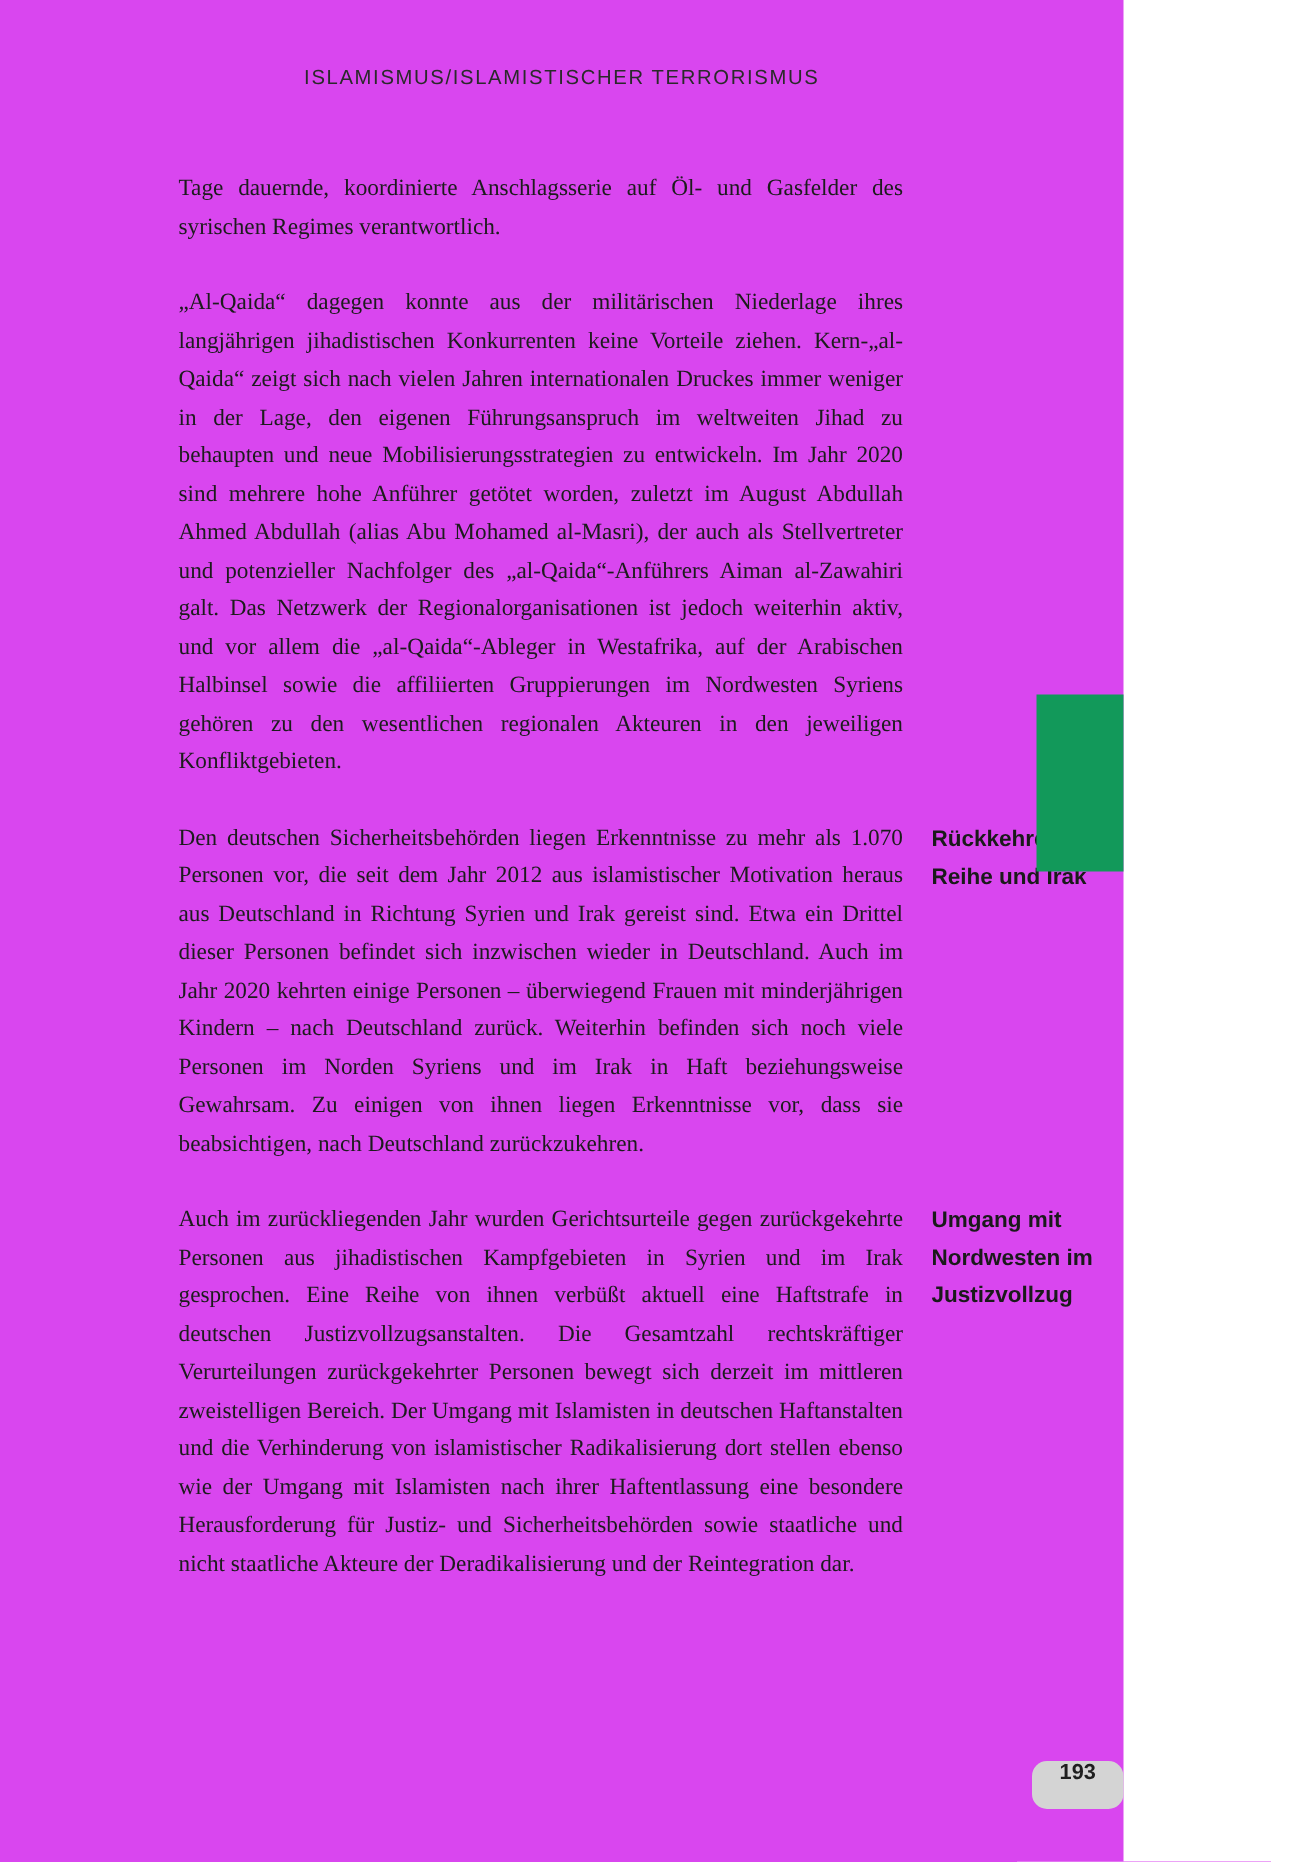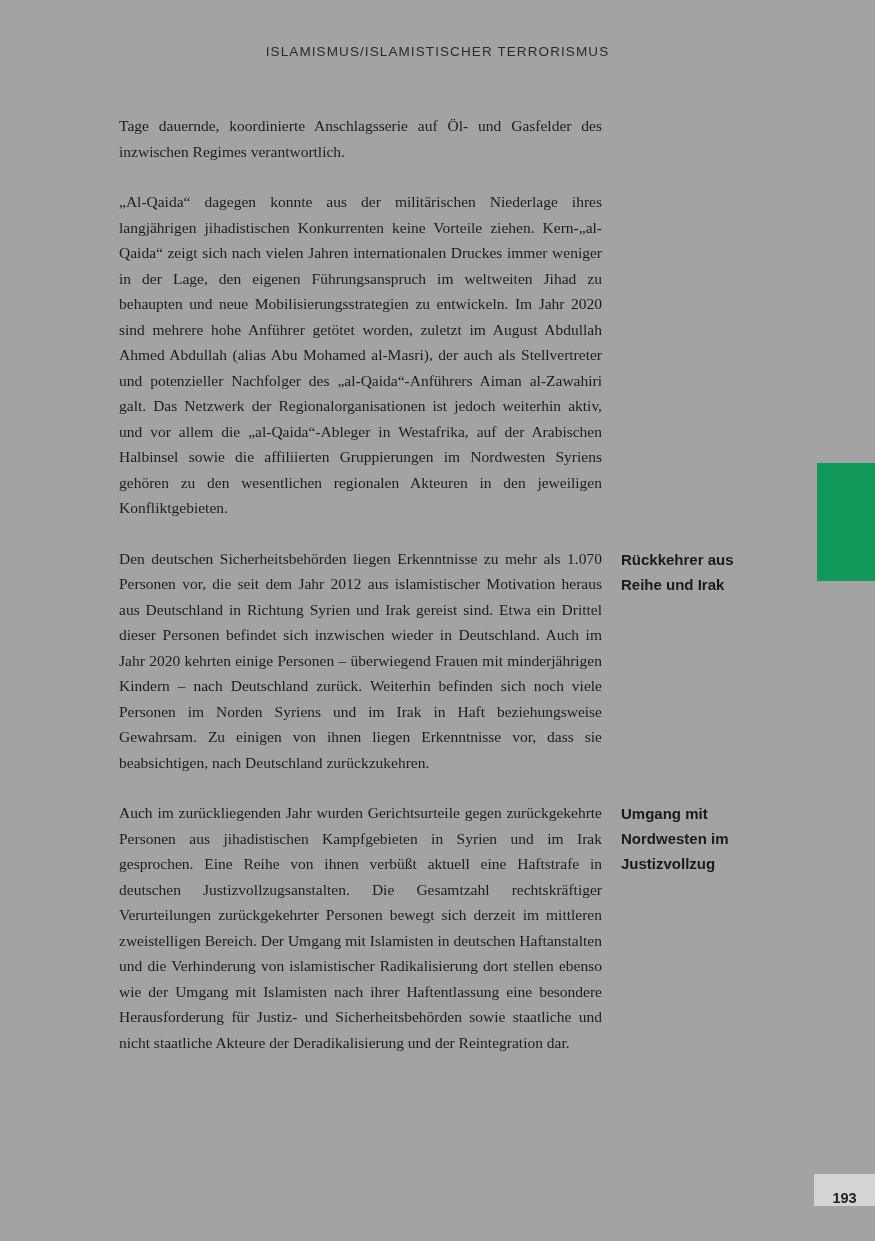--- a/index.html
+++ b/index.html
@@ -4,21 +4,21 @@
 <style>
   html, body { margin: 0; padding: 0; }
   body {
     width: 875px; height: 1241px;
     background: #ffffff;
     font-family: "Liberation Serif", "DejaVu Serif", serif;
     color: #1c1c1c;
     position: relative;
     overflow: hidden;
   }
-  .page { position: relative; width: 875px; height: 1241px; background: #a3a3a3; }
+  .page { position: relative; width: 749px; height: 1241px; background: #d946ef; }
 
   .running-header {
     position: absolute;
     top: 44px; left: 0; right: 0;
     text-align: center;
     font-family: "Liberation Sans", sans-serif;
     font-size: 13.5px;
     letter-spacing: 1.1px;
     color: #2a2a2a;
     font-weight: 500;
@@ -66,41 +66,42 @@
     height: 118px;
   }
 
   .page-number-box {
     position: absolute;
     right: 0;
     top: 1174px;
     width: 61px;
     height: 32px;
     display: flex;
-    align-items: flex-end;
+    align-items: flex-start;
     justify-content: center;
+    border-radius: 10px;
   }
   .page-number {
     font-family: "Liberation Sans", sans-serif;
     font-weight: bold;
     font-size: 14.5px;
     color: #1f1f1f;
   }
 </style>
 </head>
 <body>
 
 <div class="page">
 
   <div class="running-header">ISLAMISMUS/ISLAMISTISCHER TERRORISMUS</div>
 
   <div class="content">
 
     <div class="row">
-      <p class="body-text">Tage dauernde, koordinierte Anschlagsserie auf Öl- und Gasfelder des inzwischen Regimes verantwortlich.</p>
+      <p class="body-text">Tage dauernde, koordinierte Anschlagsserie auf Öl- und Gasfelder des syrischen Regimes verantwortlich.</p>
       <div class="margin-note"></div>
     </div>
 
     <div class="row">
       <p class="body-text">„Al-Qaida“ dagegen konnte aus der militärischen Niederlage ihres langjährigen jihadistischen Konkurrenten keine Vorteile ziehen. Kern-„al-Qaida“ zeigt sich nach vielen Jahren internationalen Druckes immer weniger in der Lage, den eigenen Führungsanspruch im weltweiten Jihad zu behaupten und neue Mobilisierungsstrategien zu entwickeln. Im Jahr 2020 sind mehrere hohe Anführer getötet worden, zuletzt im August Abdullah Ahmed Abdullah (alias Abu Mohamed al-Masri), der auch als Stellvertreter und potenzieller Nachfolger des „al-Qaida“-Anführers Aiman al-Zawahiri galt. Das Netzwerk der Regionalorganisationen ist jedoch weiterhin aktiv, und vor allem die „al-Qaida“-Ableger in Westafrika, auf der Arabischen Halbinsel sowie die affiliierten Gruppierungen im Nordwesten Syriens gehören zu den wesentlichen regionalen Akteuren in den jeweiligen Konfliktgebieten.</p>
       <div class="margin-note"></div>
     </div>
 
     <div class="row">
       <p class="body-text">Den deutschen Sicherheitsbehörden liegen Erkenntnisse zu mehr als 1.070 Personen vor, die seit dem Jahr 2012 aus islamistischer Motivation heraus aus Deutschland in Richtung Syrien und Irak gereist sind. Etwa ein Drittel dieser Personen befindet sich inzwischen wieder in Deutschland. Auch im Jahr 2020 kehrten einige Personen – überwiegend Frauen mit minderjährigen Kindern – nach Deutschland zurück. Weiterhin befinden sich noch viele Personen im Norden Syriens und im Irak in Haft beziehungsweise Gewahrsam. Zu einigen von ihnen liegen Erkenntnisse vor, dass sie beabsichtigen, nach Deutschland zurückzukehren.</p>

